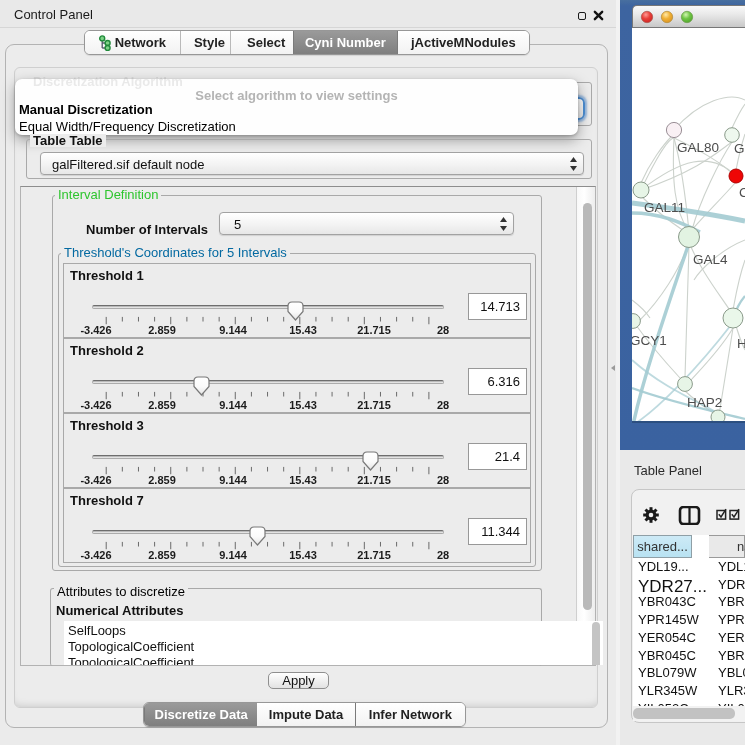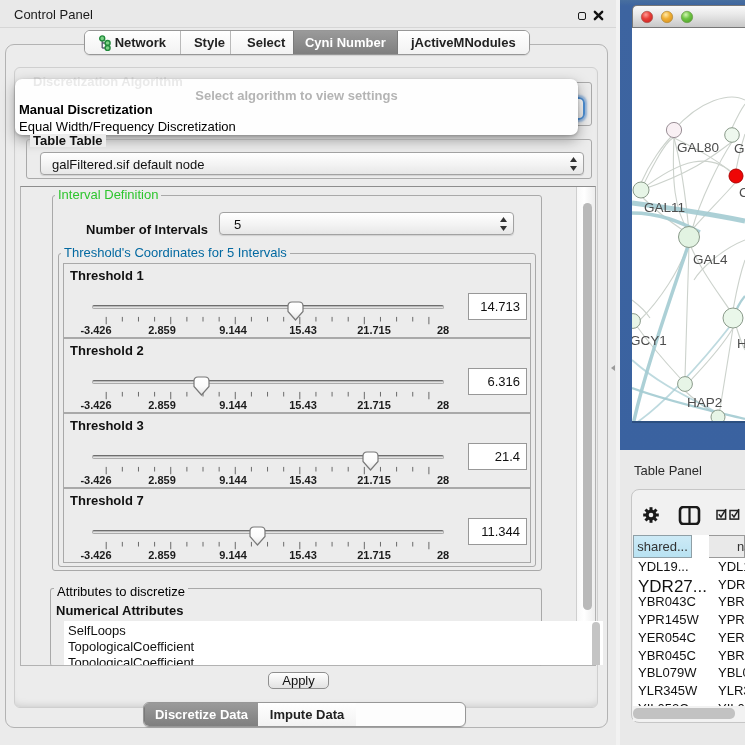--- a/index.html
+++ b/index.html
@@ -253,20 +253,21 @@
   <div style="position:absolute;left:4px;top:2px;font-size:13px;">SelfLoops</div>
   <div style="position:absolute;left:4px;top:18px;font-size:13px;">TopologicalCoefficient</div>
   <div style="position:absolute;left:4px;top:34px;font-size:13px;">TopologicalCoefficient</div>
   <div style="position:absolute;right:3px;top:1px;width:8px;height:60px;background:#c4c4c4;border-radius:4px;"></div>
 </div>
 
 <div class="abs" style="left:268px;top:672px;width:61px;height:17px;border:1px solid #8f8f8f;border-radius:5px;background:linear-gradient(#ffffff,#e2e2e2);text-align:center;font-size:13px;line-height:15px;color:#111;">Apply</div>
 <div class="tabbar" style="left:143px;top:702px;width:323px;">
  <div class="tab sel" style="width:114px;">Discretize Data</div>
  <div class="tab" style="width:98px;">Impute Data</div>
+ <div class="tab" style="width:111px;border-left:1px solid #7a7a7a;">Infer Network</div>
 </div>
 <div class="abs" style="left:611px;top:365px;width:0;height:0;border-top:3px solid transparent;border-bottom:3px solid transparent;border-right:4px solid #9a9a9a;"></div>
 
 <div class="abs" style="left:620px;top:0;width:125px;height:450px;background:linear-gradient(#486f9f,#3d64a0 6px,#3a62a0);"></div>
 <div class="abs" style="left:632px;top:5px;width:113px;height:23px;background:linear-gradient(#f9f9f9,#e9e9e9 40%,#c8c8c8);border:1px solid #777;border-right:none;border-radius:5px 0 0 0;"></div>
 <svg class="abs" style="left:632px;top:5px;" width="113" height="23" viewBox="0 0 113 23">
  <defs>
   <radialGradient id="tlr" cx="0.4" cy="0.3" r="0.8">
         <stop offset="0" stop-color="#ff9a94"></stop>
         <stop offset="0.45" stop-color="#e8403a"></stop>

